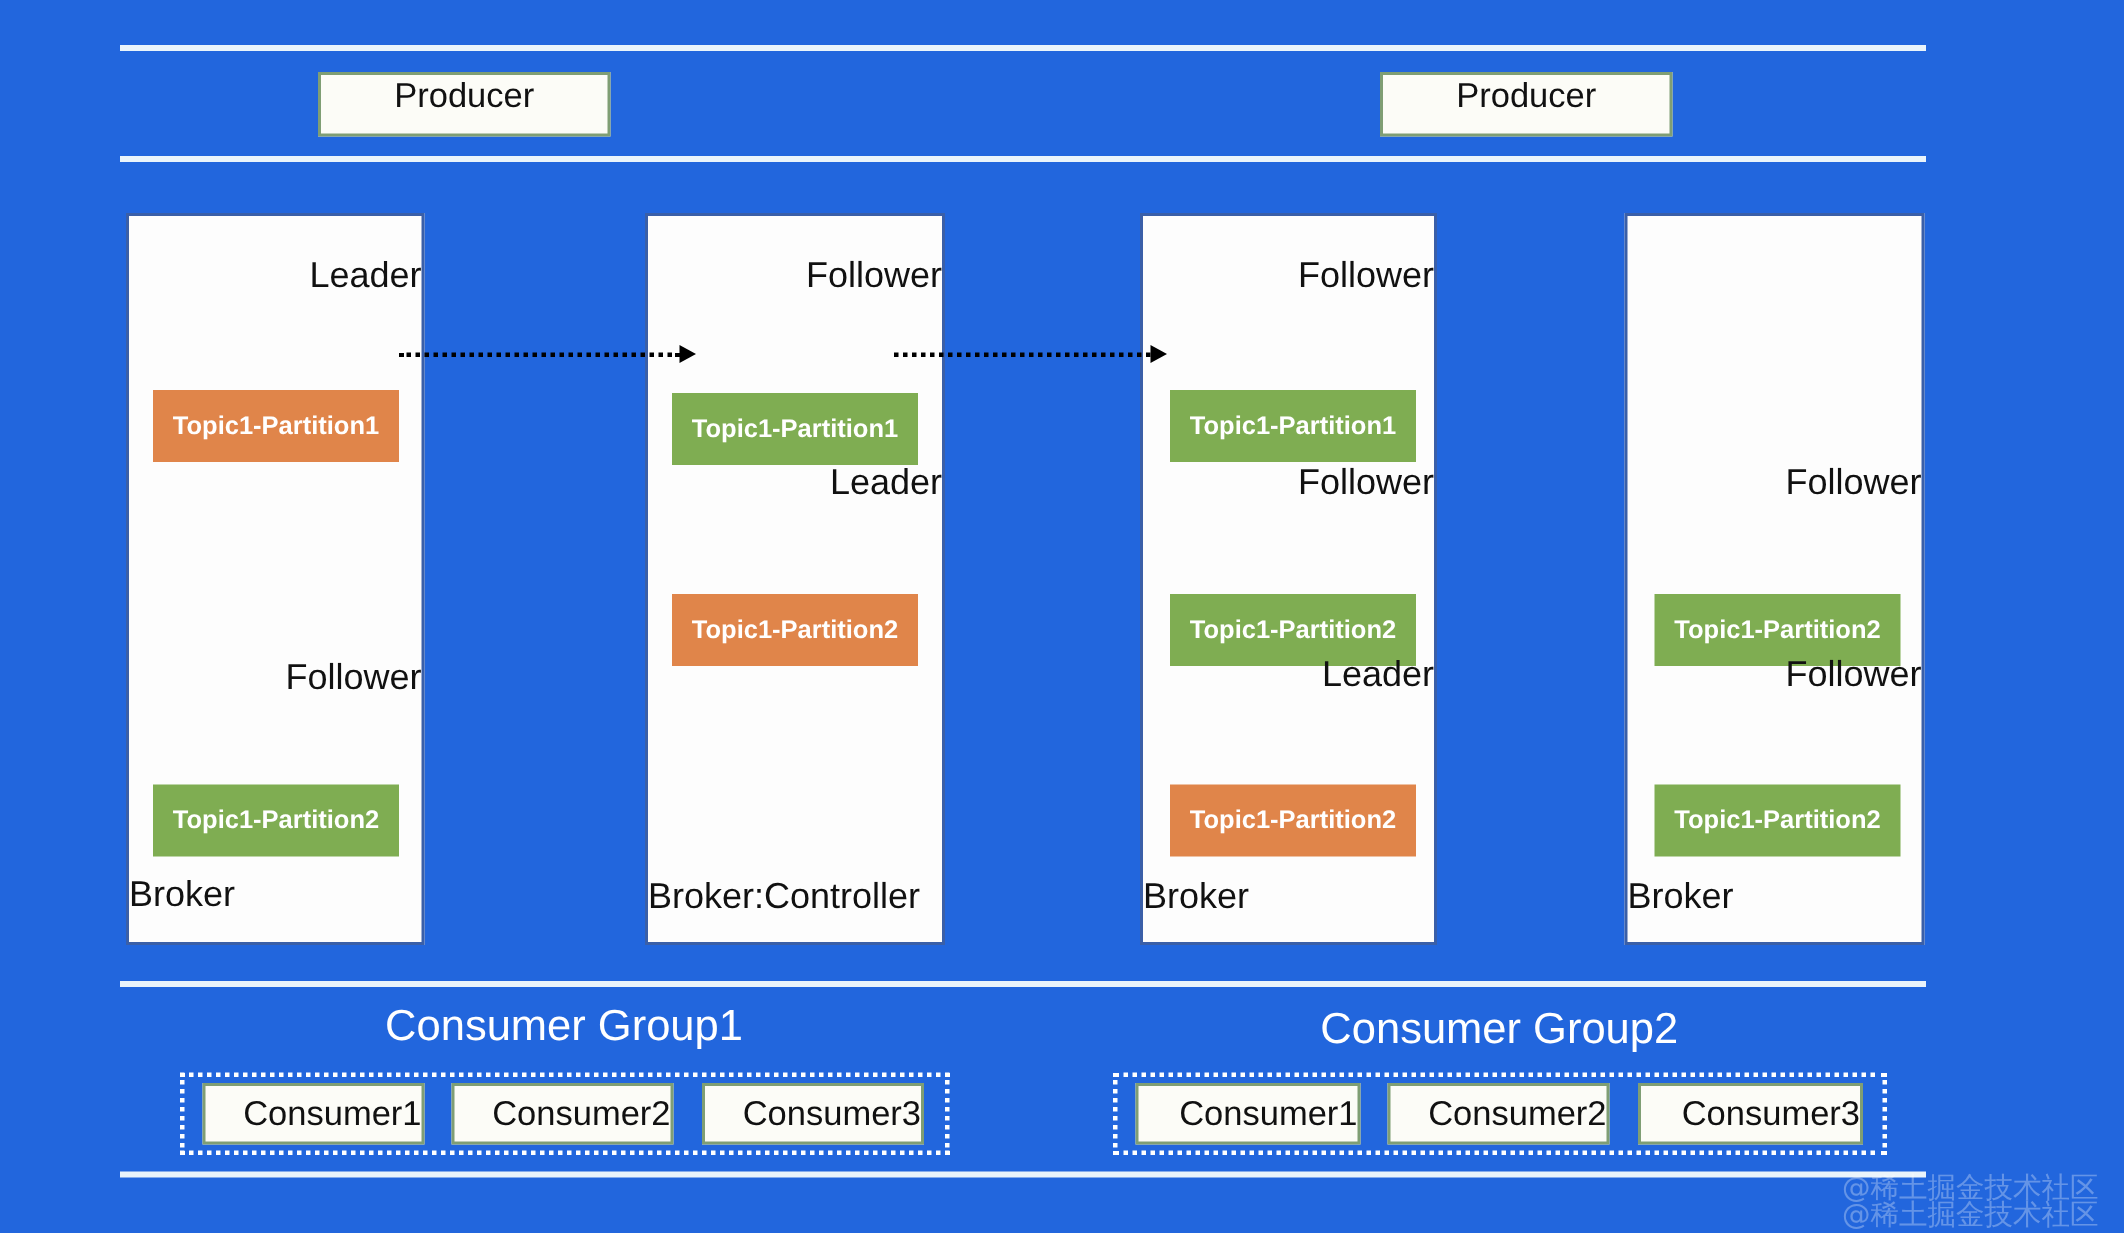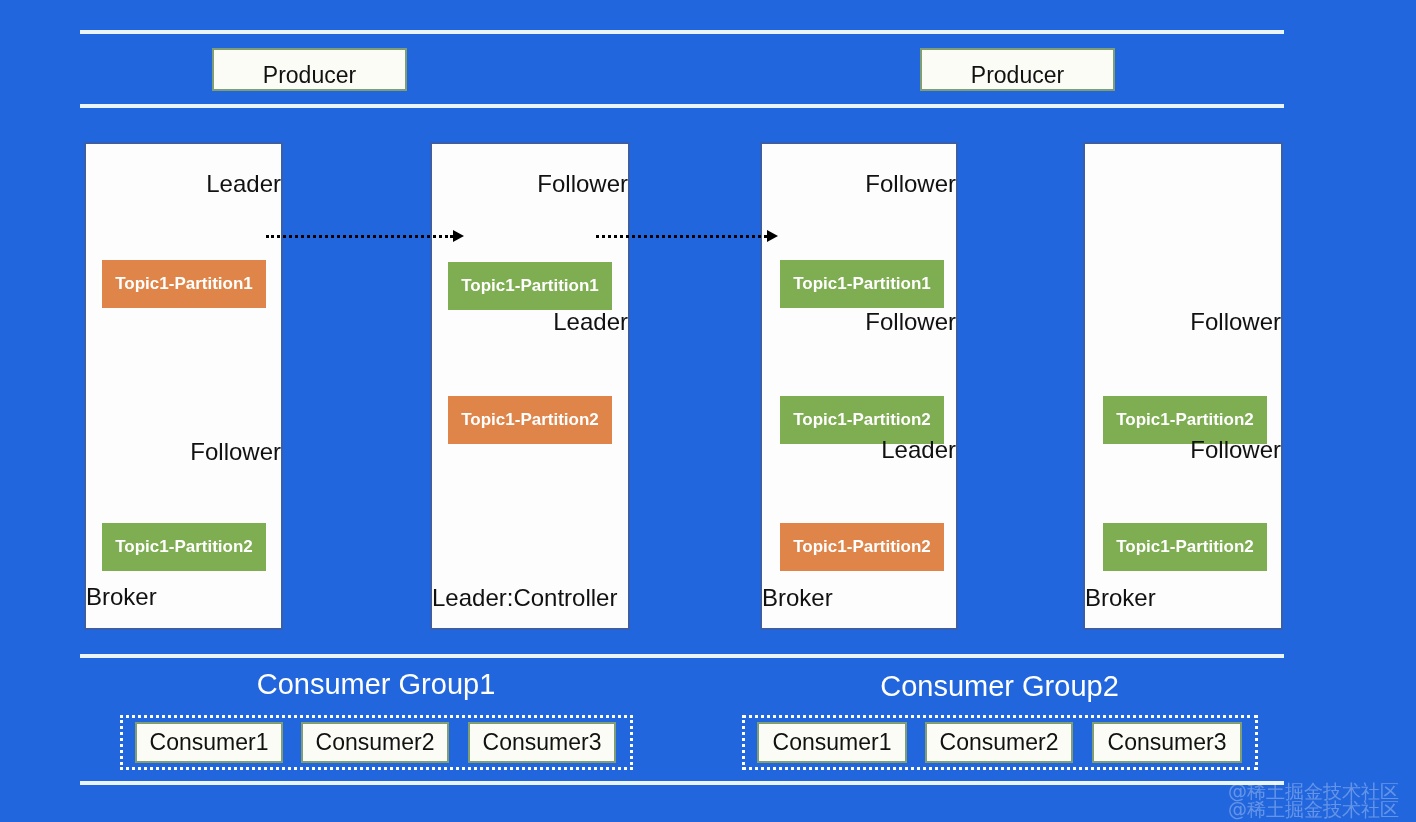--- a/index.html
+++ b/index.html
@@ -11,21 +11,21 @@
   }
   #stage{position:absolute;left:0;top:0;width:1416px;height:822px;}
 
   .hline{position:absolute;height:4px;background:#eaf4fb;}
 
   
   .producer{
     position:absolute;
     background:#fcfcf7;
     border:2px solid #7f9e74;
-    display:flex;align-items:flex-end;justify-content:center;
+    display:flex;align-items:flex-start;justify-content:center;
     color:#111;font-size:23px;
     box-sizing:border-box;
   }
 
   
   .broker{
     position:absolute;
     background:#fdfdfd;
     border:2px solid #3a5fa8;
     box-sizing:border-box;
@@ -68,21 +68,21 @@
   }
   .cgbox{
     position:absolute;
     border:3px dotted #ffffff;
     box-sizing:border-box;
   }
   .consumer{
     position:absolute;
     background:#fcfcf7;
     border:2px solid #7f9e74;
-    display:flex;align-items:center;justify-content:center;
+    display:flex;align-items:center;justify-content:flex-end;
     color:#111;font-size:23px;
     box-sizing:border-box;
   }
 
   .watermark{
     position:absolute;
     color:rgba(255,255,255,0.30);
     font-size:19px;white-space:nowrap;
     font-family:"DejaVu Sans",sans-serif;
   }
@@ -108,21 +108,21 @@
     <div class="role" style="top:296px;">Follower</div>
     <div class="part follower" style="left:16px;top:331px;width:164px;height:48px;">Topic1-Partition2</div>
     <div class="brokerlabel" style="top:441px;">Broker</div>
   </div>
 
   <div class="broker" style="left:430px;top:142px;width:200px;height:488px;">
     <div class="role" style="top:28px;">Follower</div>
     <div class="part follower" style="left:16px;top:70px;width:164px;height:48px;">Topic1-Partition1</div>
     <div class="role" style="top:166px;">Leader</div>
     <div class="part leader" style="left:16px;top:204px;width:164px;height:48px;">Topic1-Partition2</div>
-    <div class="brokerlabel" style="top:442px;">Leader:Controller</div>
+    <div class="brokerlabel" style="top:442px;">Broker:Controller</div>
   </div>
 
   <div class="broker" style="left:760px;top:142px;width:198px;height:488px;">
     <div class="role" style="top:28px;">Follower</div>
     <div class="part follower" style="left:18px;top:68px;width:164px;height:48px;">Topic1-Partition1</div>
     <div class="role" style="top:166px;">Follower</div>
     <div class="part follower" style="left:18px;top:204px;width:164px;height:48px;">Topic1-Partition2</div>
     <div class="role" style="top:294px;">Leader</div>
     <div class="part leader" style="left:18px;top:331px;width:164px;height:48px;">Topic1-Partition2</div>
     <div class="brokerlabel" style="top:442px;">Broker</div>

